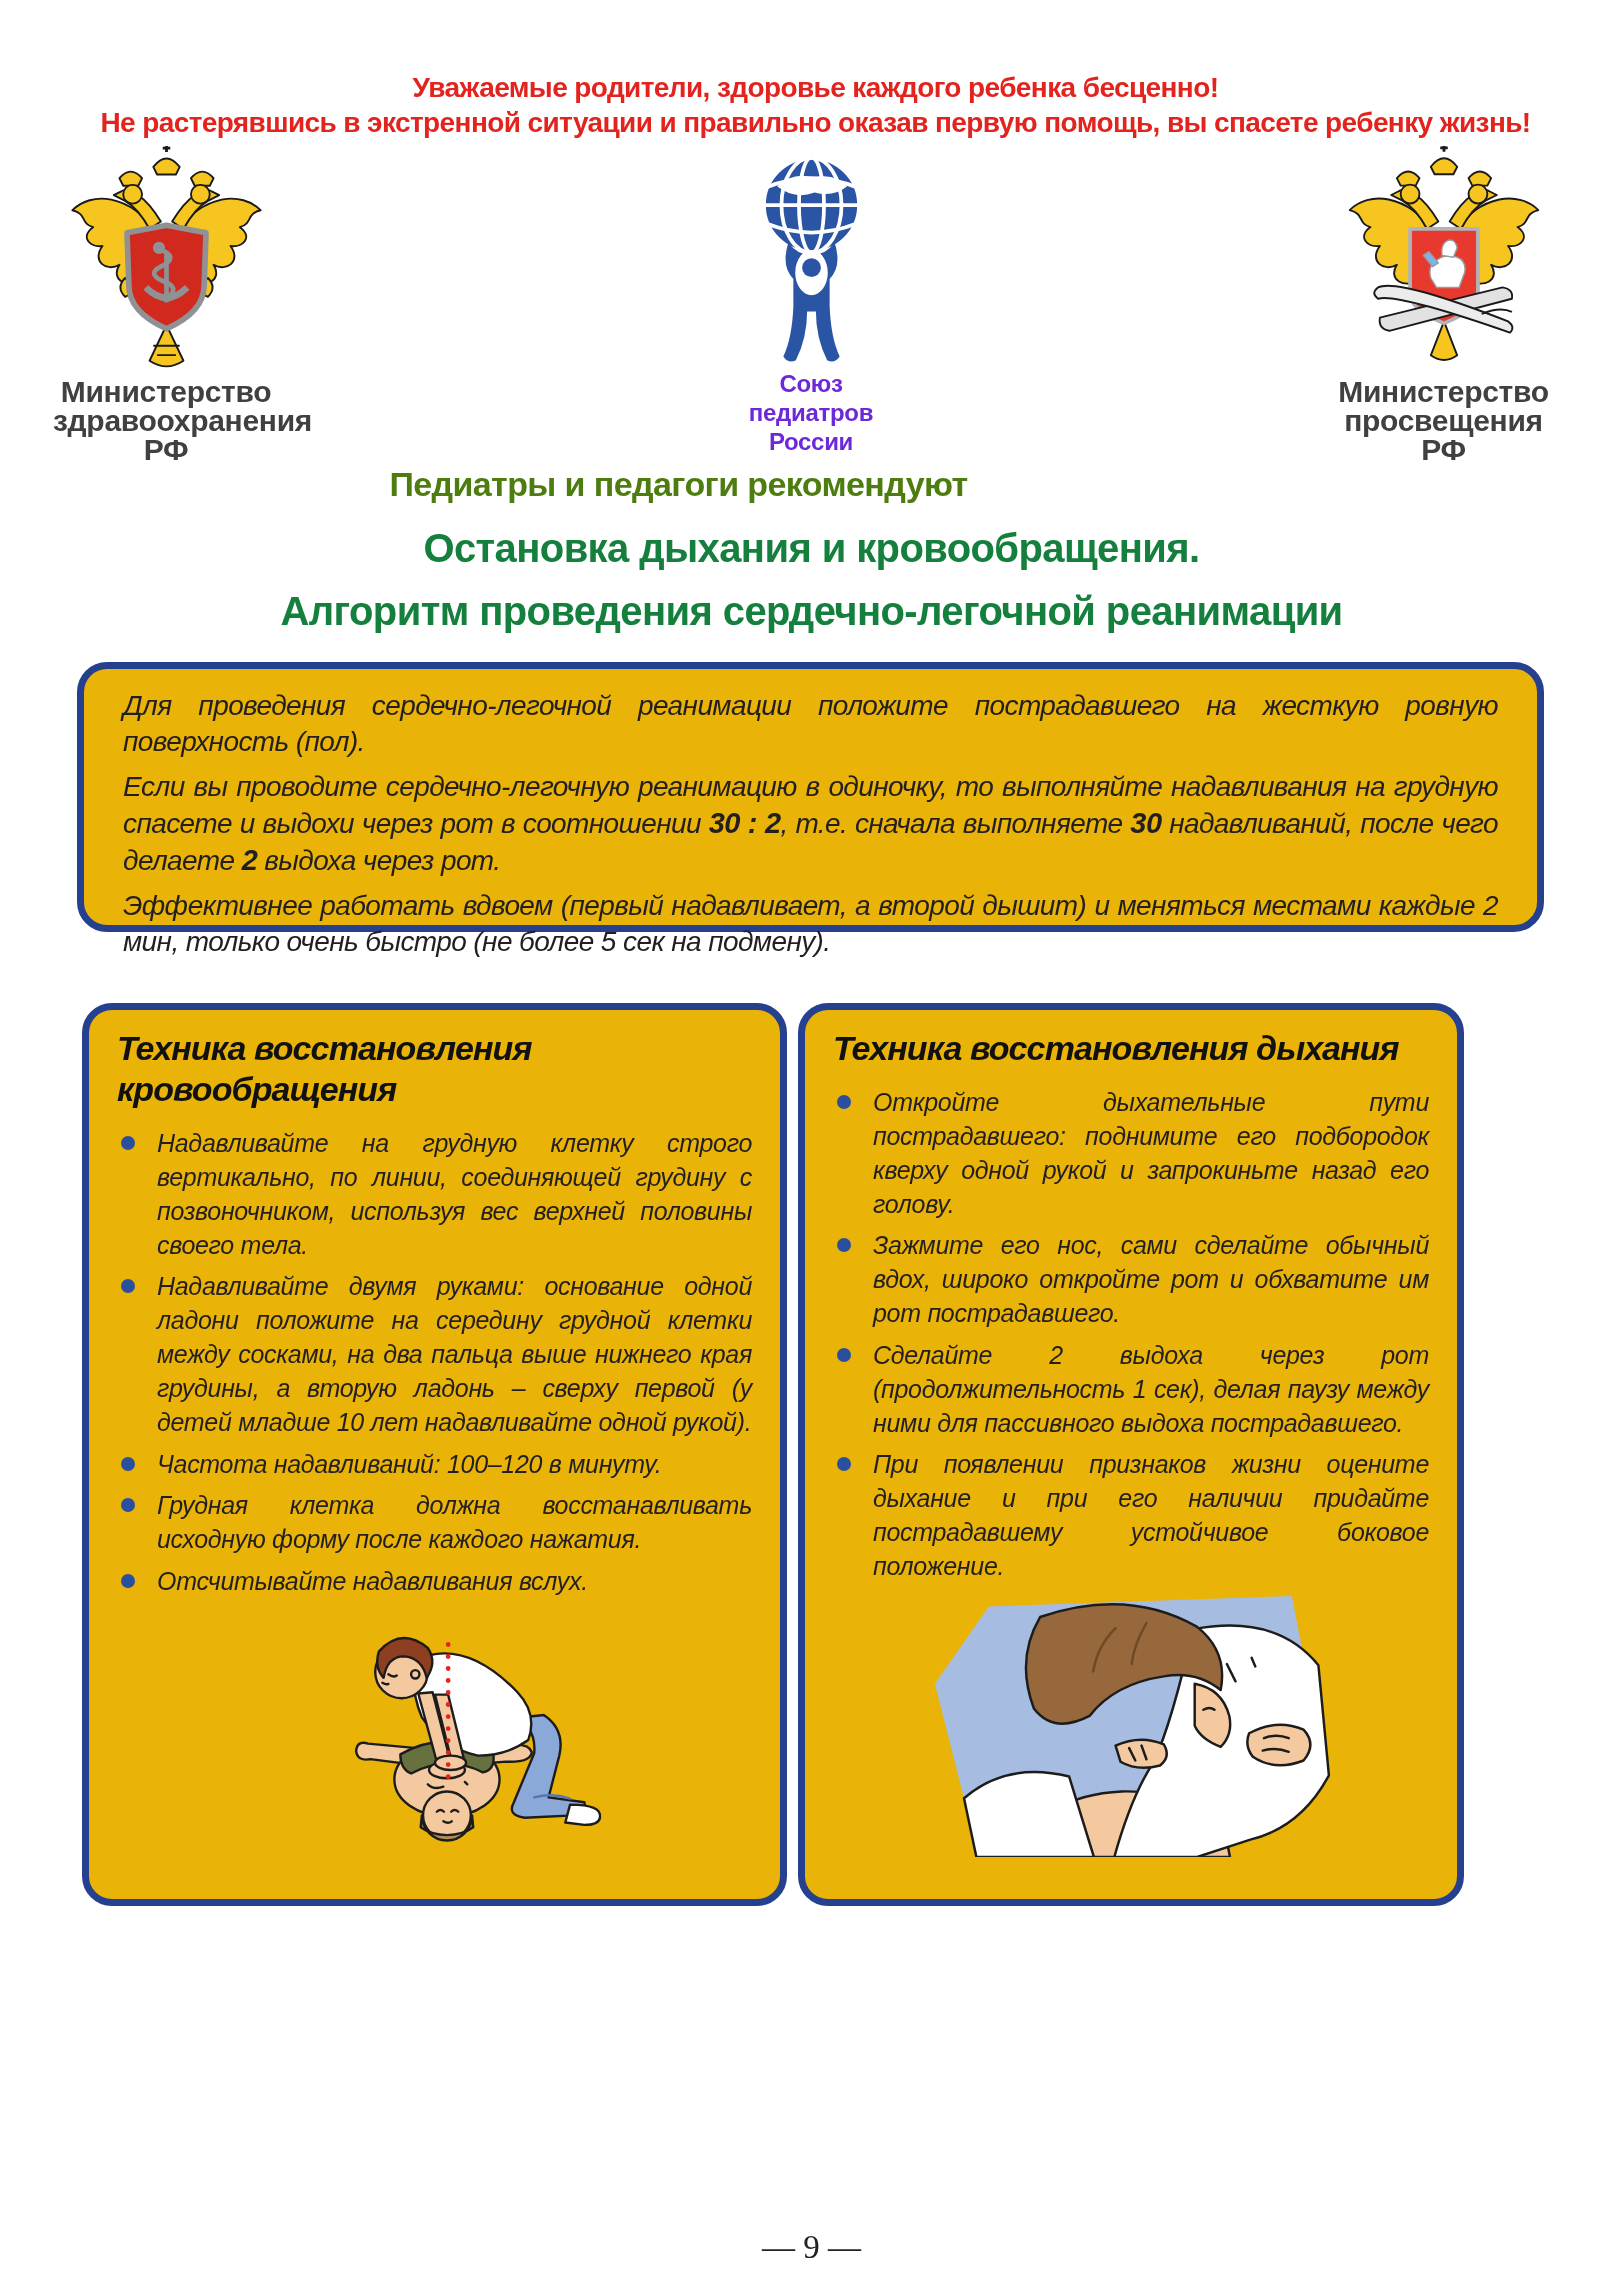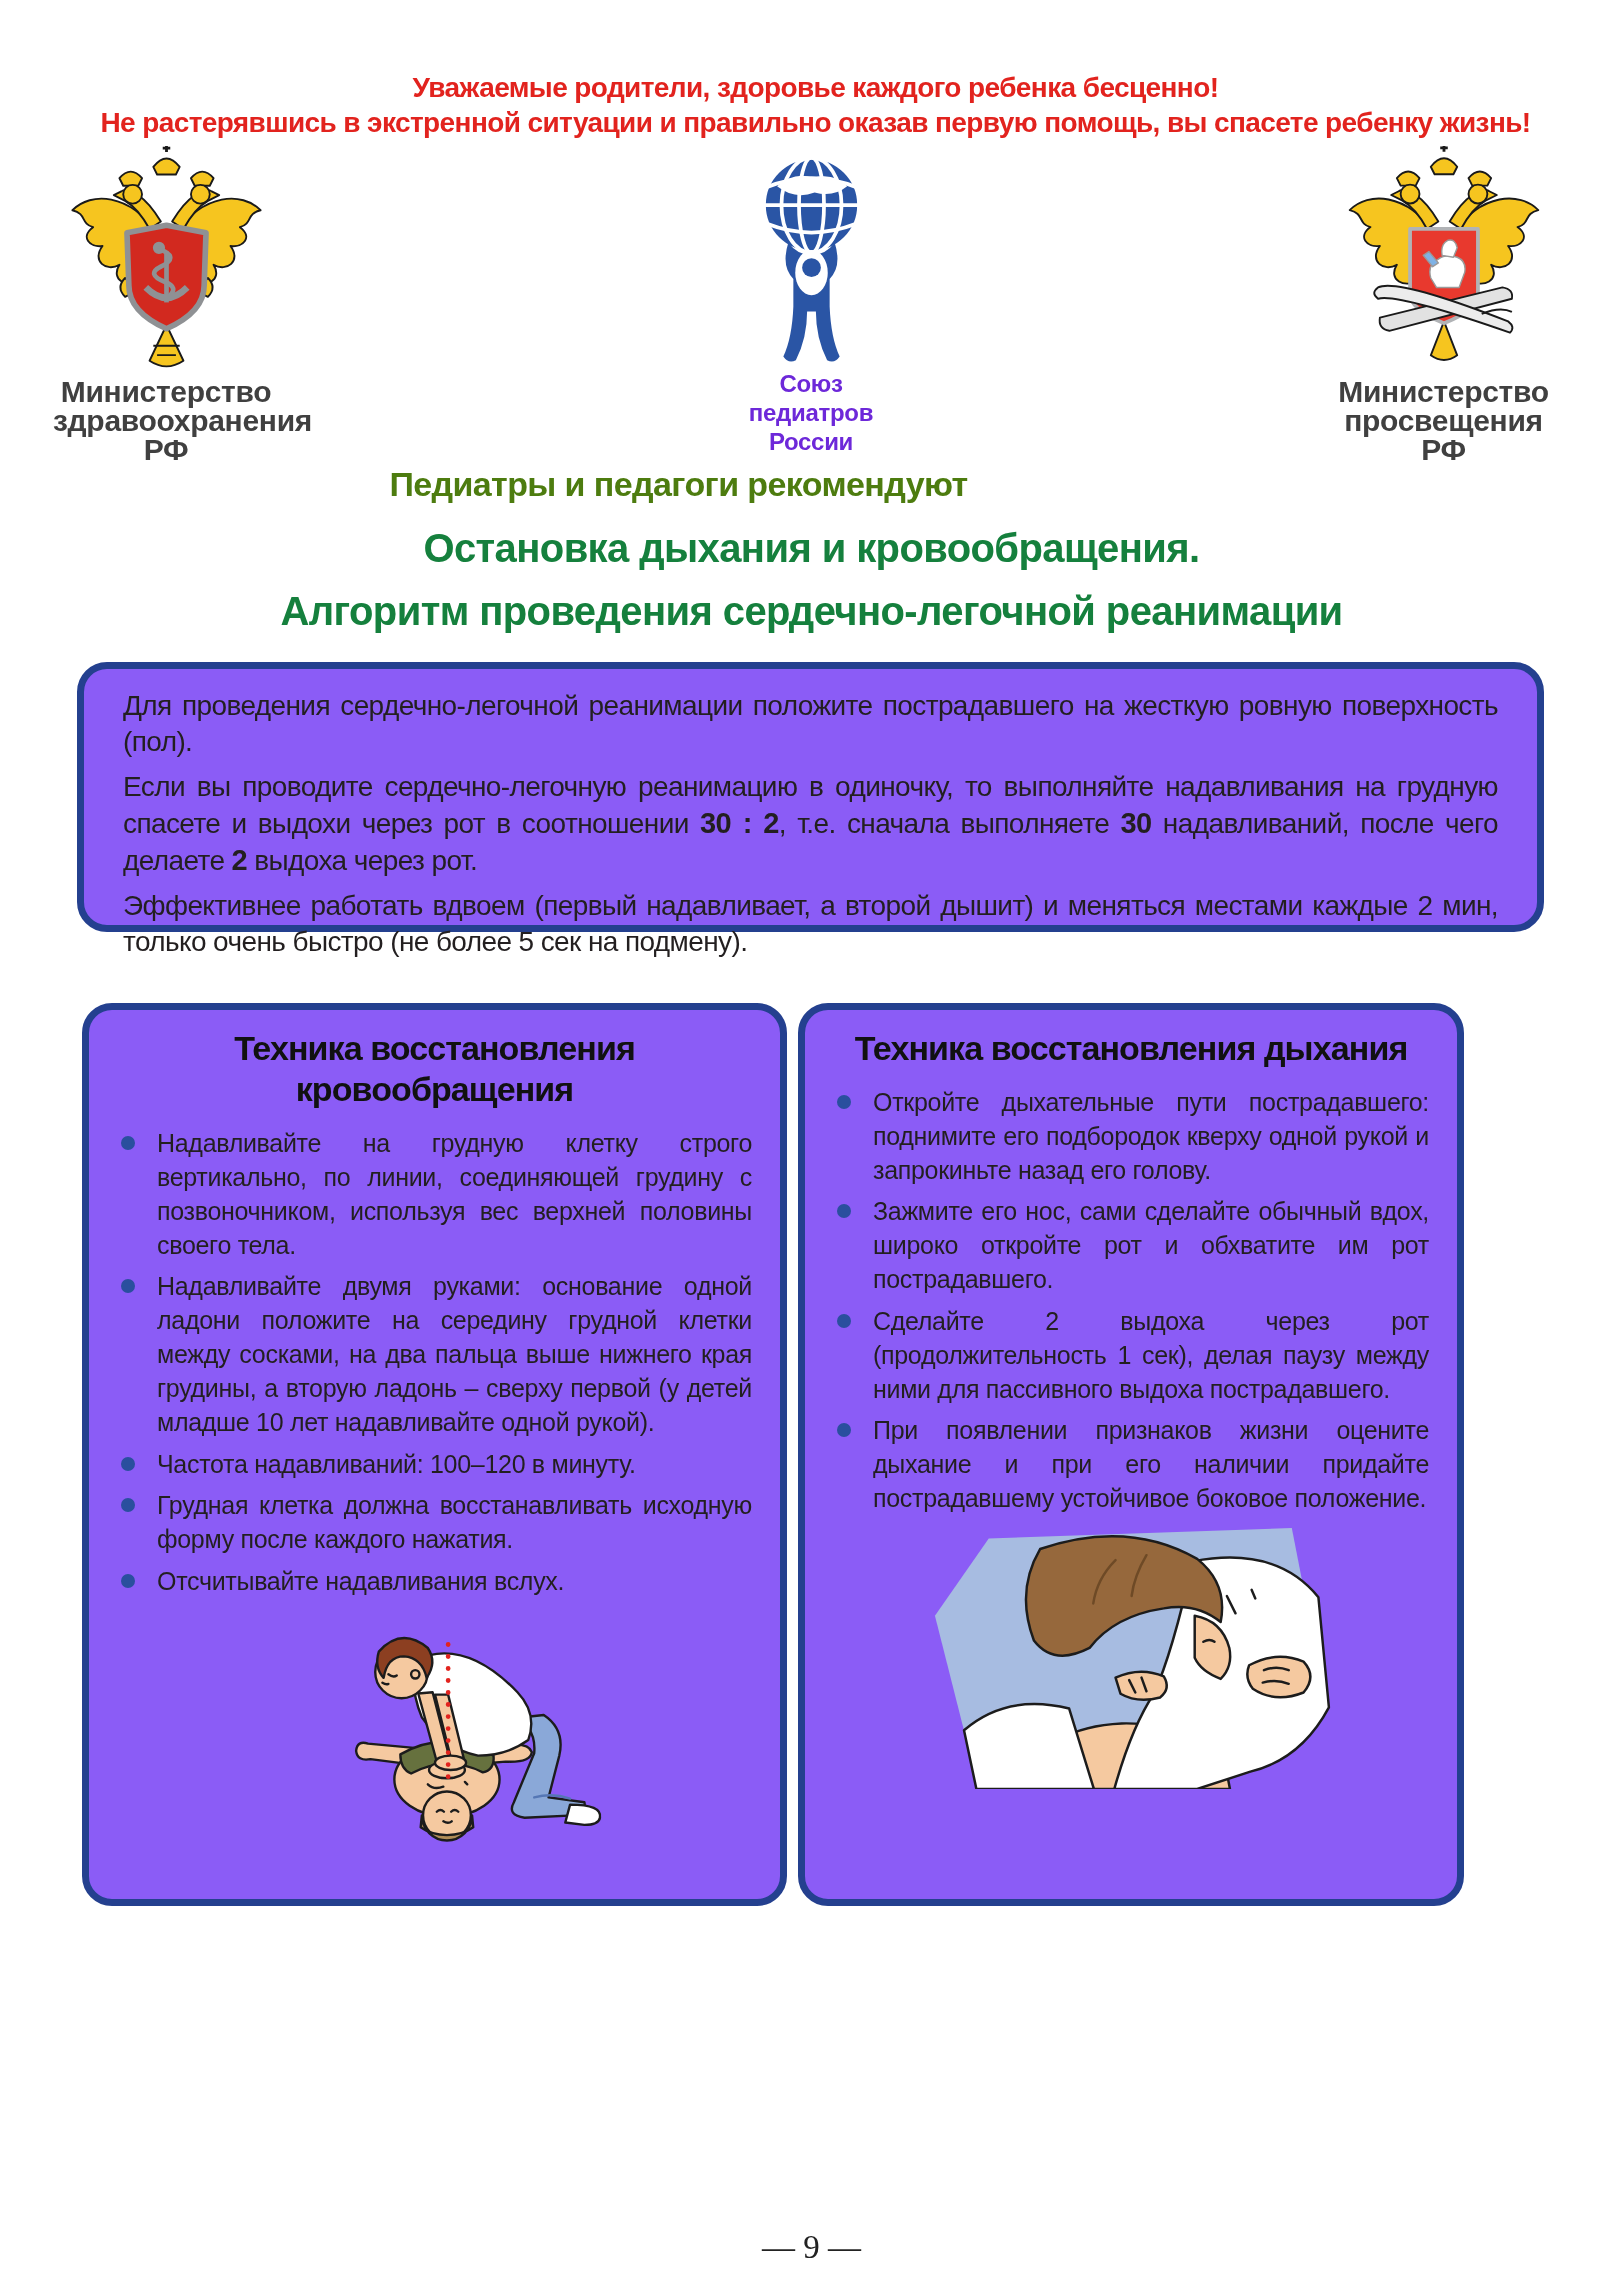--- a/index.html
+++ b/index.html
@@ -20,28 +20,28 @@
   .logo-center figcaption div { font-size:24px; color:#6d28d9; line-height:29px; }
   .logo svg { display:block; margin:0 auto; }
   
   .recommend { position:absolute; top:465px; left:0; width:1357px; text-align:center;
                font-size:34px; font-weight:bold; color:#4d7c0f; letter-spacing:-0.6px; }
   .main-title { position:absolute; left:0; width:100%; text-align:center;
                 font-size:40px; font-weight:bold; color:#15803d; letter-spacing:-0.6px; }
   .main-title.l1 { top:526px; }
   .main-title.l2 { top:589px; }
   
-  .box { position:absolute; border:7.5px solid #24408f; border-radius:30px; background:#8b5cf6; }
+  .box { position:absolute; border:7.5px solid #24408f; border-radius:30px; background:#eab308;font-style:italic; }
   .intro-box { left:77px; top:662px; width:1467px; height:270px; padding:19px 39px; }
   .intro-box p { font-size:28px; line-height:36px; text-align:justify; letter-spacing:-0.6px; margin-bottom:8.8px; }
   .intro-box p b { font-size:29px; }
   .col-box { top:1003px; width:705px; height:903px; padding:17.6px 28px; }
   .col-box.left  { left:82px; }
   .col-box.right { left:798px; width:666px; }
-  .box-title { text-align:center; font-size:34px; font-weight:bold; line-height:41px;
+  .box-title { font-size:34px; font-weight:bold; line-height:41px;
                letter-spacing:-0.9px; color:#111; margin-bottom:16.3px; }
   ul.bullets { list-style:none; }
   ul.bullets li { position:relative; padding-left:40px; margin-bottom:7.5px;
                   font-size:25px; line-height:34px; text-align:justify; letter-spacing:-0.3px; }
   .dot { position:absolute; left:3.8px; top:10px; width:14px; height:14px; border-radius:50%;
          background:#2a4f9e; }
   .illus { text-align:center; }
   
   .footer { position:absolute; top:2229px; left:0; width:100%; text-align:center;
             font-family:"Liberation Serif", serif; font-size:33px; color:#222; }

